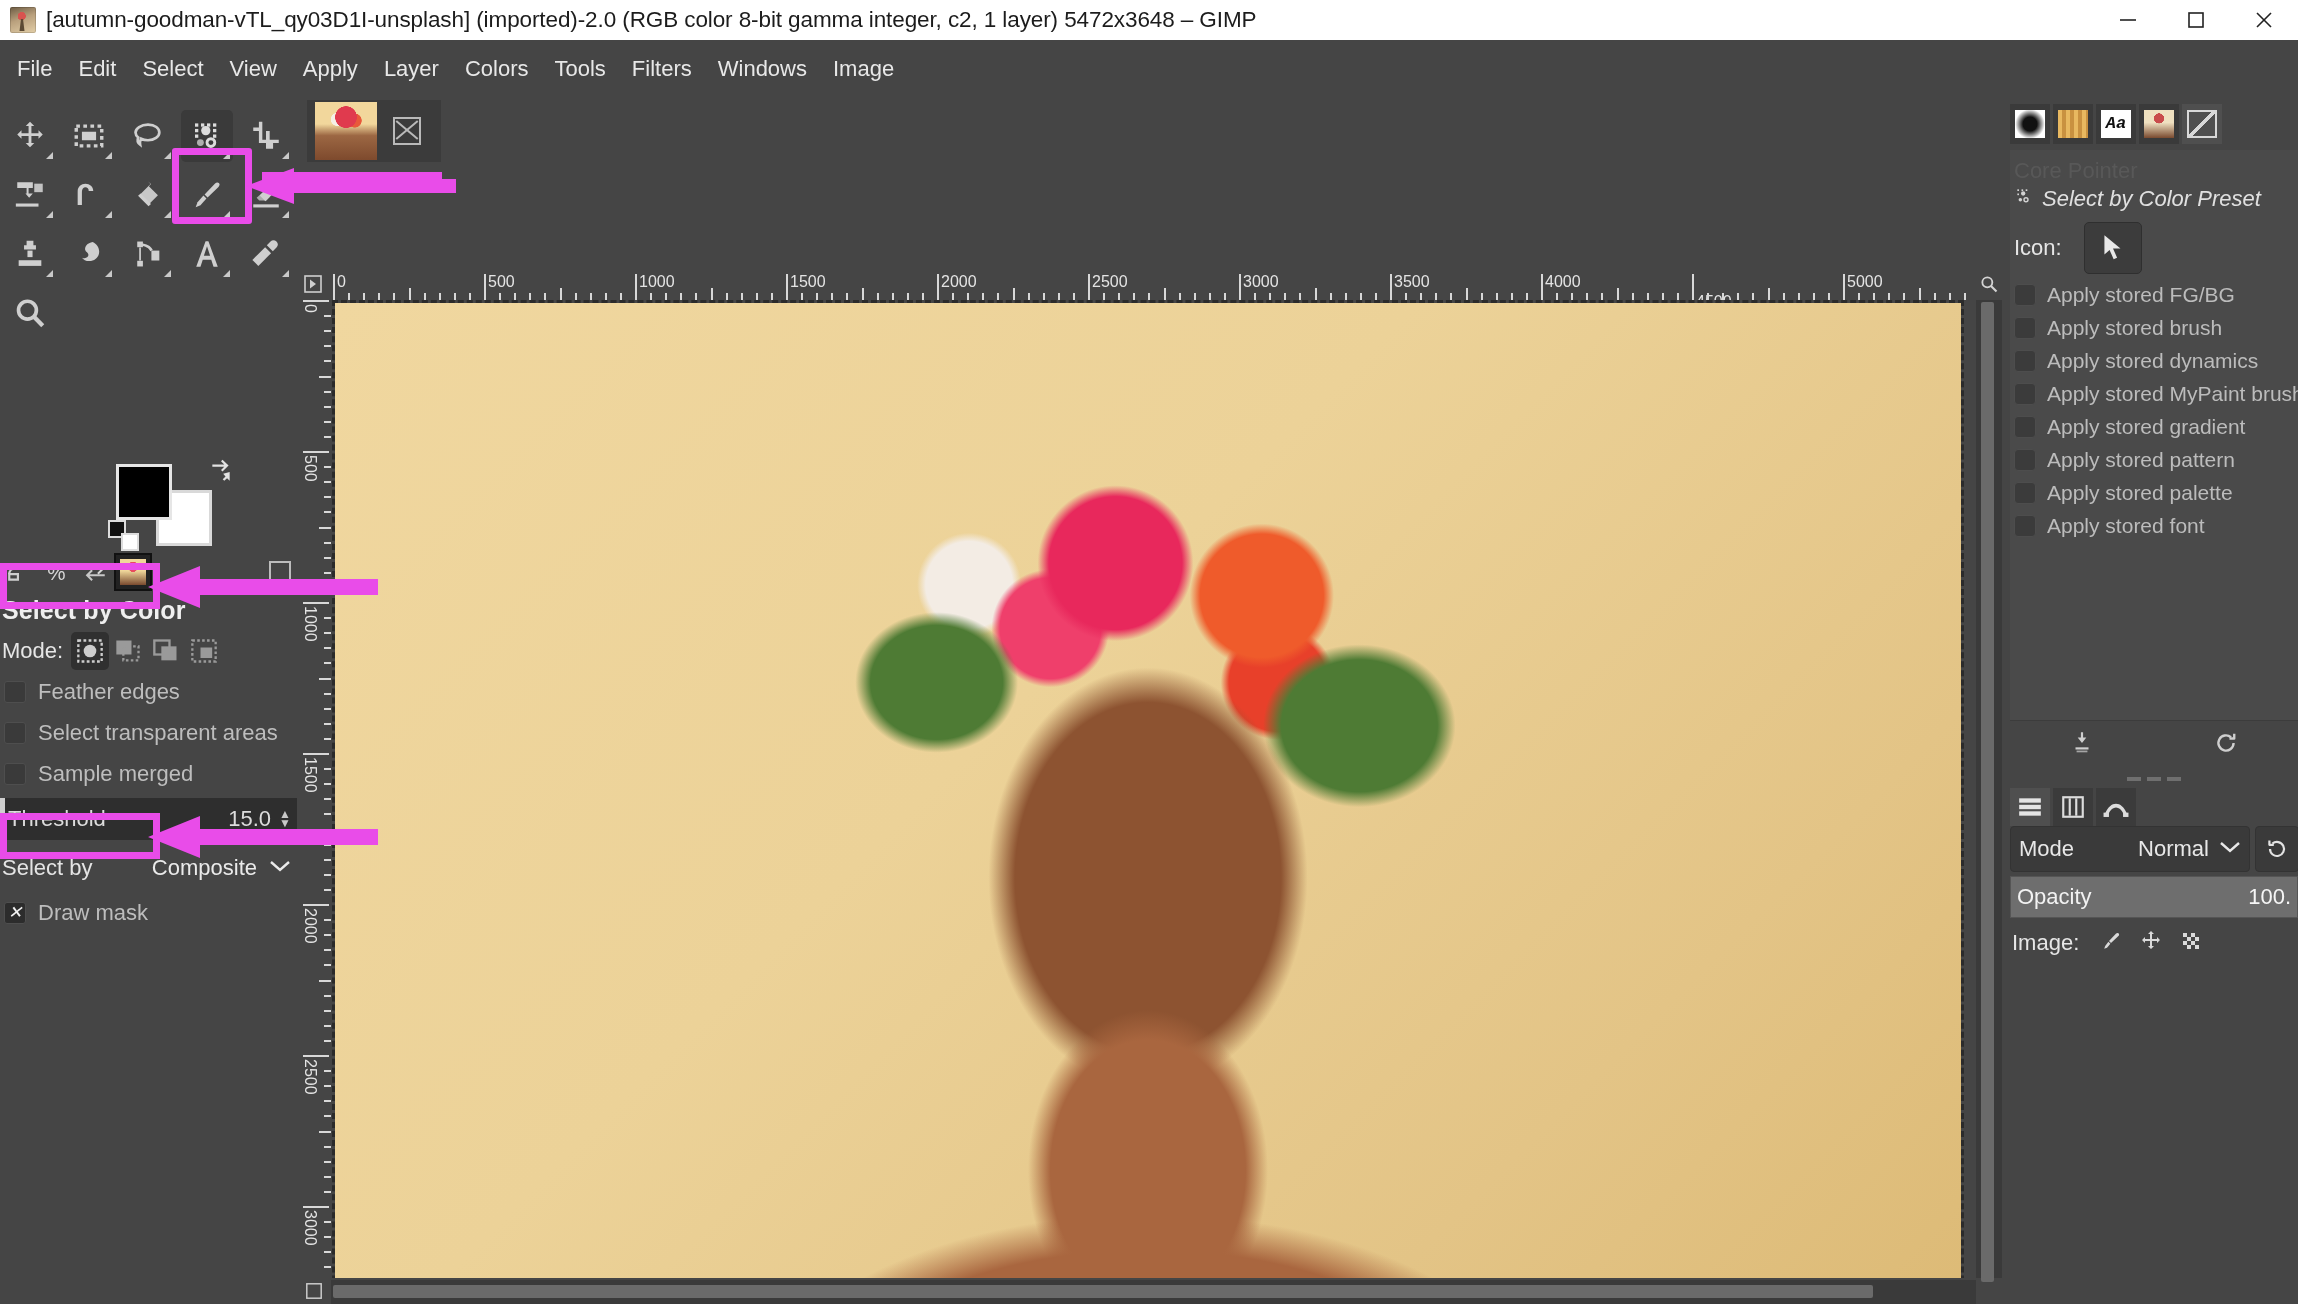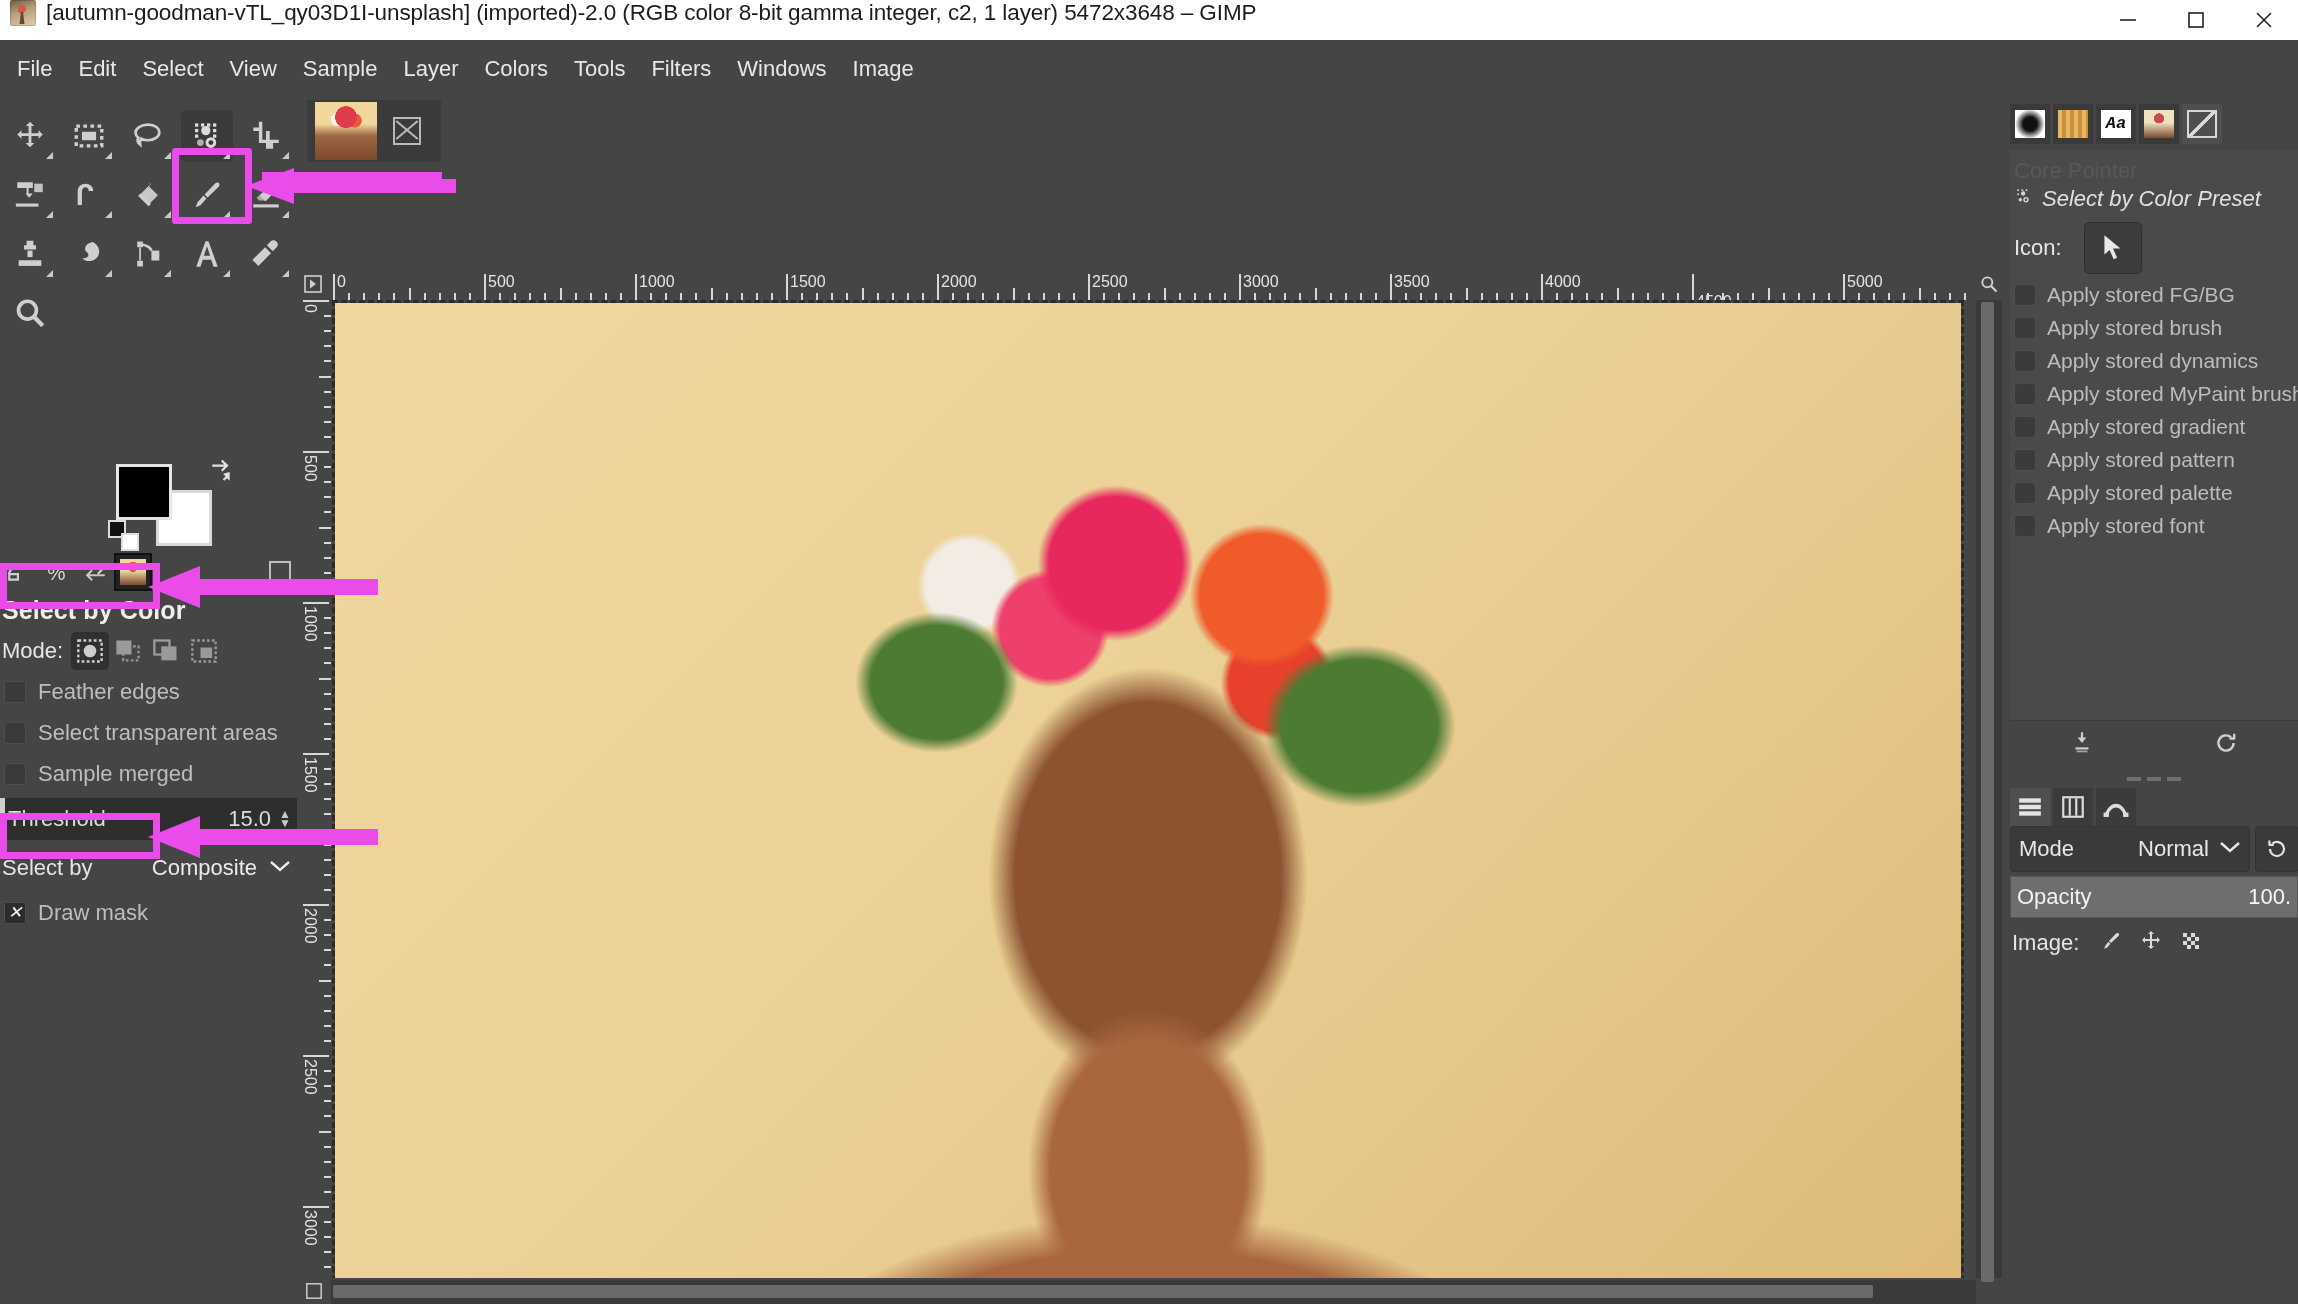--- a/index.html
+++ b/index.html
@@ -8,21 +8,21 @@
     overflow: hidden;
     font-family: "Liberation Sans", sans-serif;
     background: #454545;
   }
   body { position: relative; }
 
   
   #titlebar {
     position: absolute; left: 0; top: 0; width: 2298px; height: 40px;
     background: #ffffff;
-    display: flex; align-items: flex-start;
+    display: flex; align-items: center;
   }
   #titlebar .tb-icon {
     width: 26px; height: 26px; margin-left: 10px; margin-right: 10px;
     border-radius: 2px;
     background:
       radial-gradient(circle at 45% 35%, #d9534f 0 18%, transparent 19%),
       linear-gradient(160deg,#6b5a42 0%, #b9a07d 45%, #e3cfa8 100%);
     position: relative; flex: 0 0 auto;
     box-shadow: inset 0 0 0 1px rgba(0,0,0,.15);
   }
@@ -418,21 +418,21 @@
         </svg>
     </div>
   </div>
 </div>
 
 <div id="menubar">
   <div class="menu-item">File</div>
   <div class="menu-item">Edit</div>
   <div class="menu-item">Select</div>
   <div class="menu-item">View</div>
-  <div class="menu-item">Sample</div>
+  <div class="menu-item">Apply</div>
   <div class="menu-item">Layer</div>
   <div class="menu-item">Colors</div>
   <div class="menu-item">Tools</div>
   <div class="menu-item">Filters</div>
   <div class="menu-item">Windows</div>
   <div class="menu-item">Image</div>
 </div>
 
 <div id="left-dock">
 

